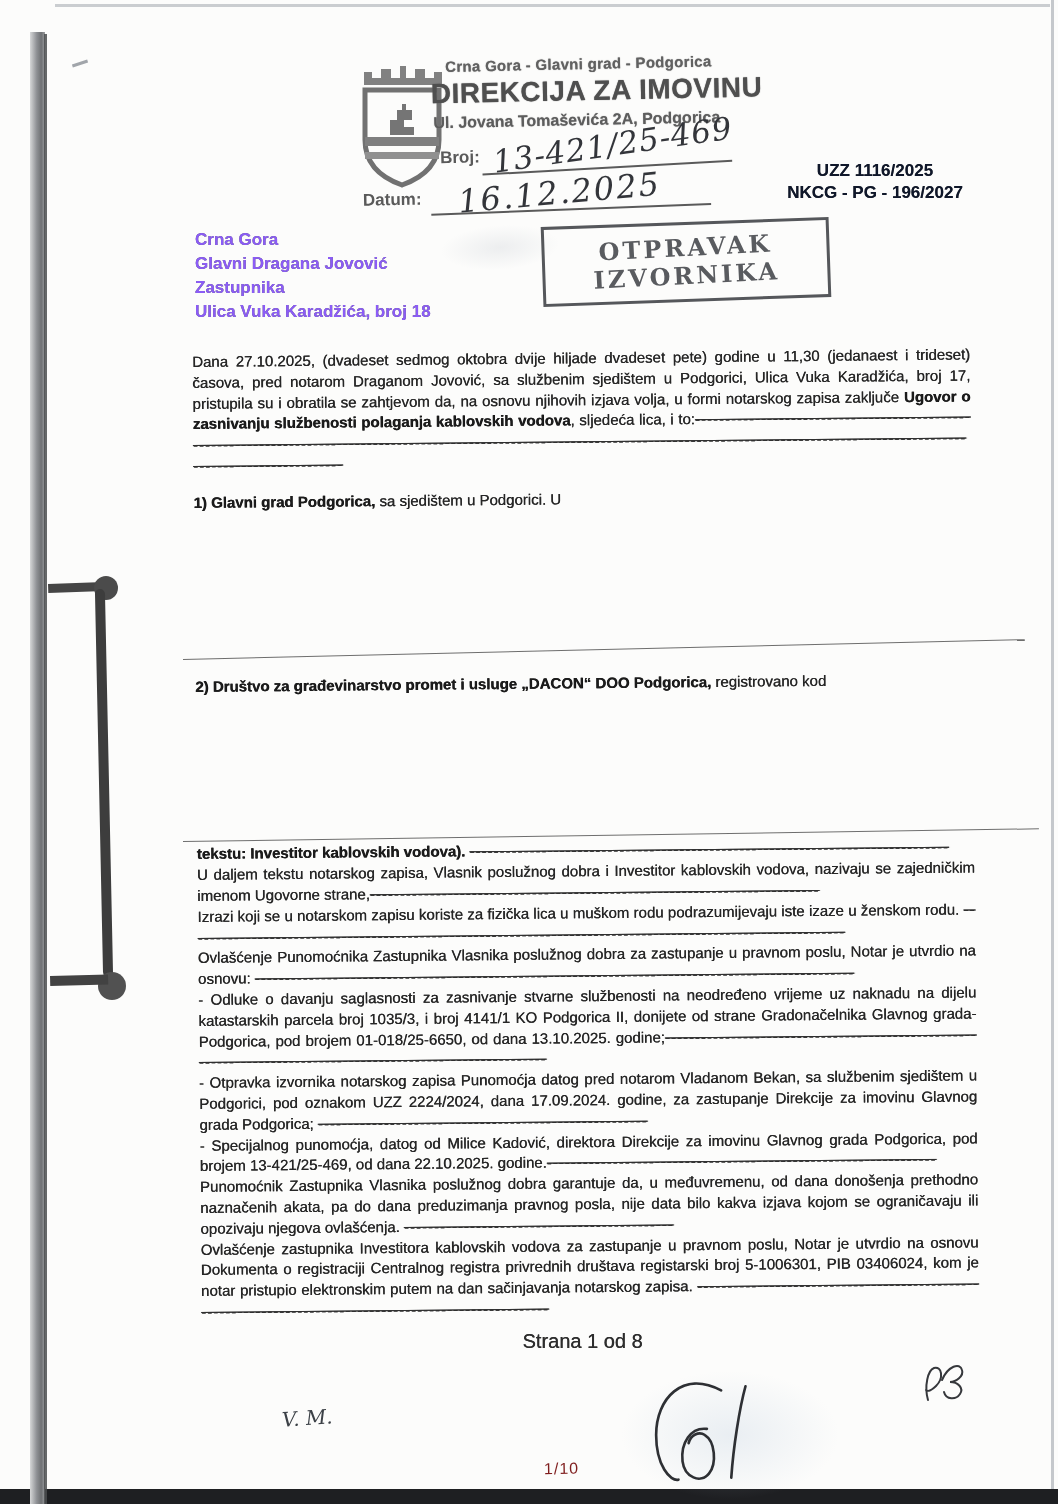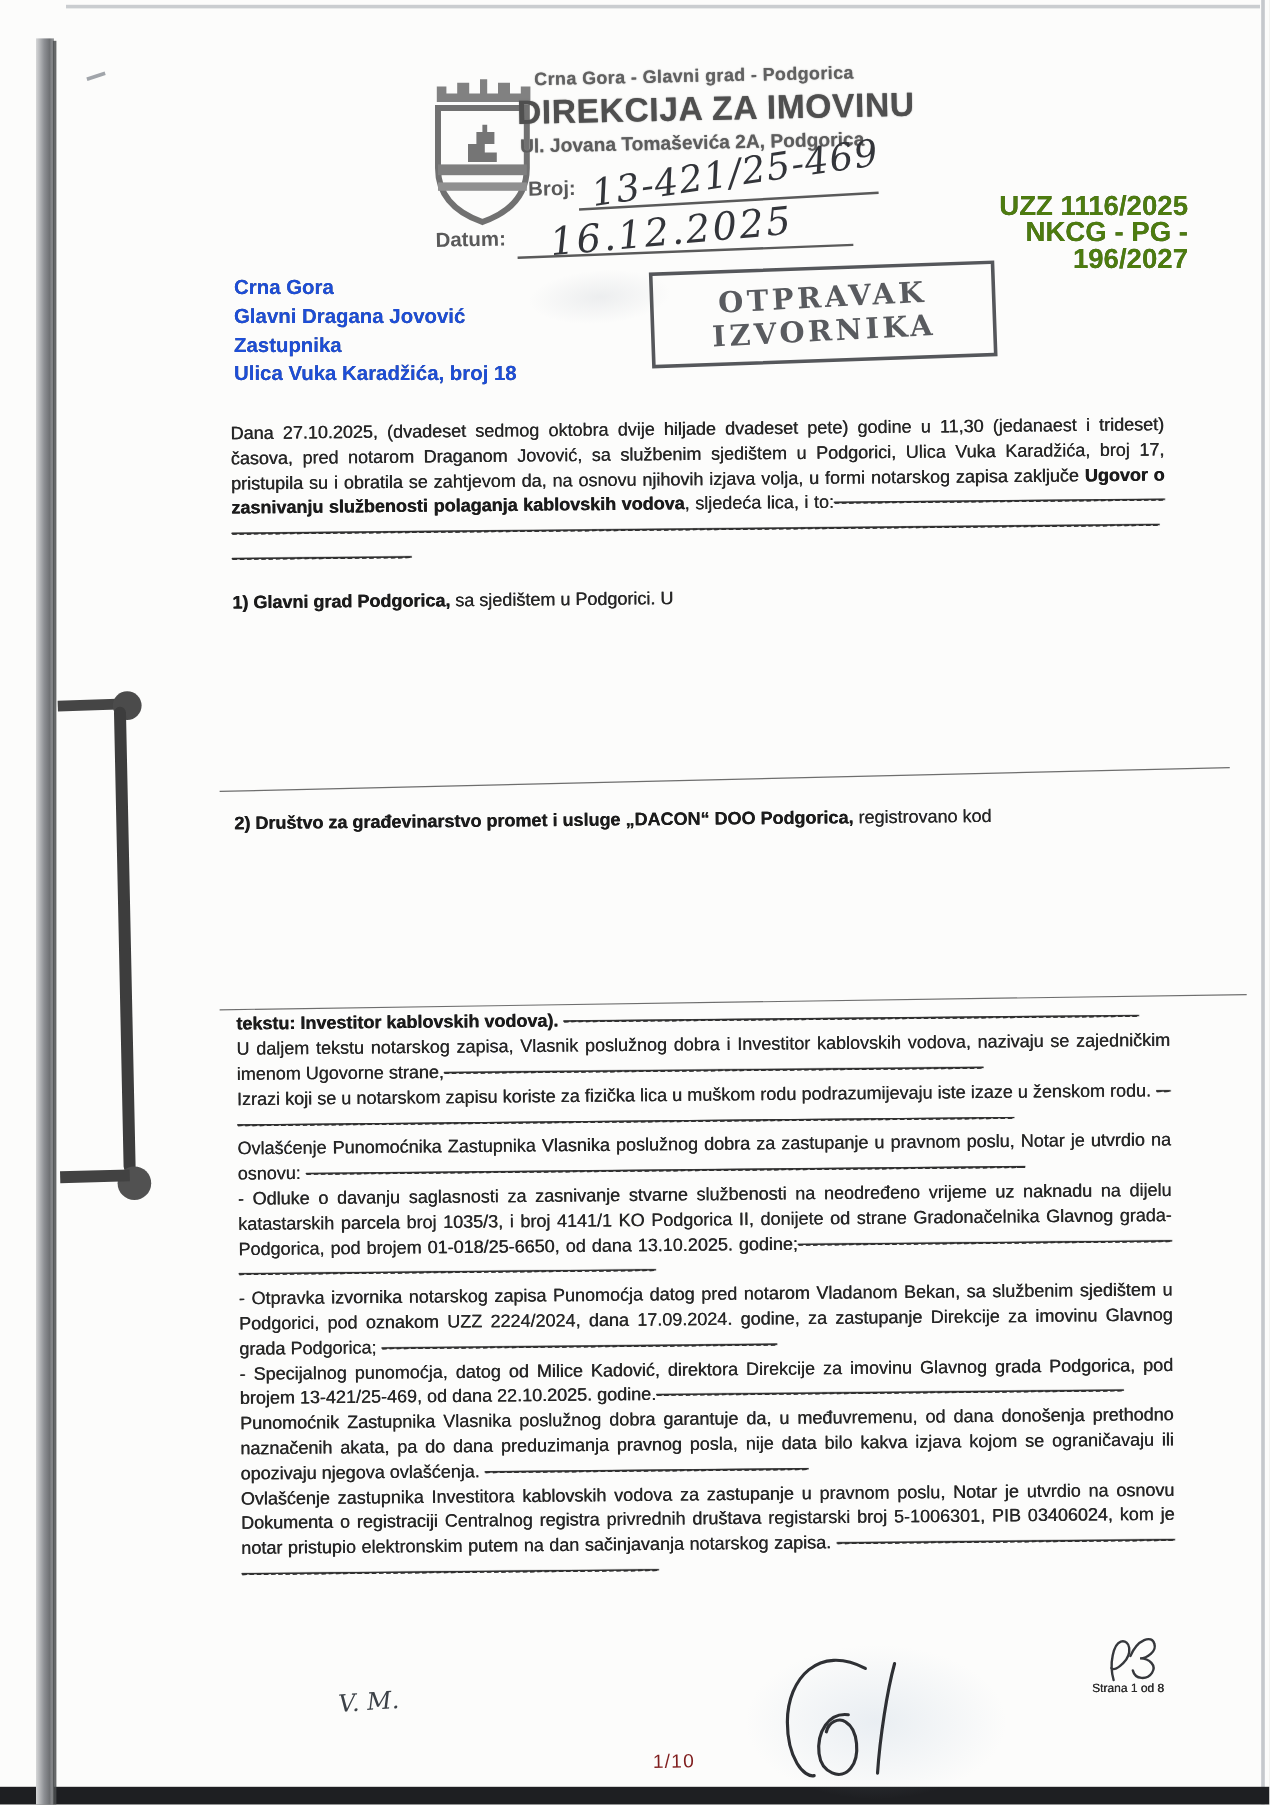--- a/index.html
+++ b/index.html
@@ -20,44 +20,44 @@
   .hdr-org{position:absolute;left:80px;top:22px;font-size:28px;font-weight:bold;letter-spacing:.5px;color:#4f4f4f;text-shadow:0 0 1px #666;}
   .hdr-addr{position:absolute;left:82px;top:58px;font-size:16px;font-weight:bold;color:#5d5d5d;text-shadow:0 0 1px #888;}
   .hdr-broj-label{position:absolute;left:88px;top:92px;font-size:17px;font-weight:bold;color:#5a5a5a;}
   .hdr-broj-line{position:absolute;left:130px;top:114px;width:250px;border-bottom:2px solid #5a5a5a;transform:rotate(-2deg);}
   .hdr-datum-label{position:absolute;left:10px;top:133px;font-size:17px;font-weight:bold;color:#5a5a5a;}
   .hdr-datum-line{position:absolute;left:78px;top:155px;width:280px;border-bottom:2px solid #5a5a5a;transform:rotate(-1deg);}
   .hand{font-family:"DejaVu Serif",serif;font-style:italic;color:#33353a;}
   .hdr-broj-value{position:absolute;left:140px;top:74px;font-size:31px;transform:rotate(-7deg);letter-spacing:1px;}
   .hdr-datum-value{position:absolute;left:105px;top:120px;font-size:32px;transform:rotate(-4deg);letter-spacing:2px;}
 
-  .refs{position:absolute;left:760px;top:160px;width:230px;text-align:right;font-size:23px;font-weight:bold;color:#4d7c0f;line-height:22px;text-shadow:0 0 .5px #555;}
+  .refs{position:absolute;left:760px;top:160px;width:230px;text-align:center;font-size:17px;font-weight:bold;color:#0f172a;line-height:22px;text-shadow:0 0 .5px #555;}
 
-  .recipient{position:absolute;left:195px;top:228px;font-size:17px;font-weight:bold;color:#1d4ed8;line-height:24px;text-shadow:0 0 .5px #555;}
+  .recipient{position:absolute;left:195px;top:228px;font-size:17px;font-weight:bold;color:#8b5cf6;line-height:24px;text-shadow:0 0 .5px #555;}
 
   .stamp-box{position:absolute;left:542px;top:222px;width:282px;height:74px;border:3px solid #3f4145;
              transform:rotate(-2deg);display:flex;flex-direction:column;align-items:center;justify-content:center;
              font-family:"DejaVu Serif",serif;font-weight:bold;font-size:24px;letter-spacing:3px;color:#43454a;opacity:.88;}
   .stamp-box span{display:block;line-height:28px;transform:rotate(-1deg);}
 
   
   .bodytext{position:absolute;left:192px;top:352px;width:778px;font-size:15px;line-height:20.8px;
             text-align:justify;color:#262626;transform:rotate(-.55deg);transform-origin:left top;
             text-shadow:.3px 0 0 #333;}
   .bodytext p{margin:0;}
   .bodytext b{color:#1c1c1c;text-shadow:.4px 0 0 #111;}
   .dashes{letter-spacing:1px;text-decoration:line-through;text-decoration-thickness:1px;color:#2f2f2f;}
   #item1{margin-top:16px;}
   #item2{margin-top:163px;}
   #t1{margin-top:147px;}
 
   .scanline-a{position:absolute;left:183px;top:659px;width:842px;border-top:1.7px solid #4a4a4a;transform:rotate(-1.35deg);transform-origin:left top;opacity:.8;}
   .scanline-b{position:absolute;left:183px;top:841px;width:856px;border-top:1.6px solid #3f3f3f;transform:rotate(-.85deg);transform-origin:left top;opacity:.75;}
 
-  .strana{position:absolute;left:195px;top:1402px;width:775px;text-align:right;font-size:10px;color:#2d2d2d;text-shadow:.3px 0 0 #333;}
+  .strana{position:absolute;left:195px;top:1330px;width:775px;text-align:center;font-size:20px;color:#2d2d2d;text-shadow:.3px 0 0 #333;}
   .initials-left{position:absolute;left:282px;top:1406px;font-size:20px;transform:rotate(-4deg);color:#3c4147;}
   .sheetnum{position:absolute;left:544px;top:1460px;font-size:16px;color:#7f1d1d;letter-spacing:1px;transform:rotate(-1deg);}
 
   .sig-main{position:absolute;left:638px;top:1368px;width:150px;height:132px;}
   .sig-db{position:absolute;left:916px;top:1360px;width:62px;height:50px;}
   .binder{position:absolute;left:46px;top:548px;width:84px;height:472px;}
   .coa{position:absolute;left:352px;top:60px;width:100px;height:138px;opacity:.85;}
   .shade1{position:absolute;left:620px;top:1370px;width:220px;height:130px;background:radial-gradient(ellipse at center,rgba(185,202,220,.28),rgba(185,202,220,0) 70%);}
   .ghost{position:absolute;left:440px;top:225px;width:120px;height:45px;background:radial-gradient(ellipse at center,rgba(140,150,165,.14),rgba(140,150,165,0) 70%);transform:rotate(-4deg);}
 </style>

